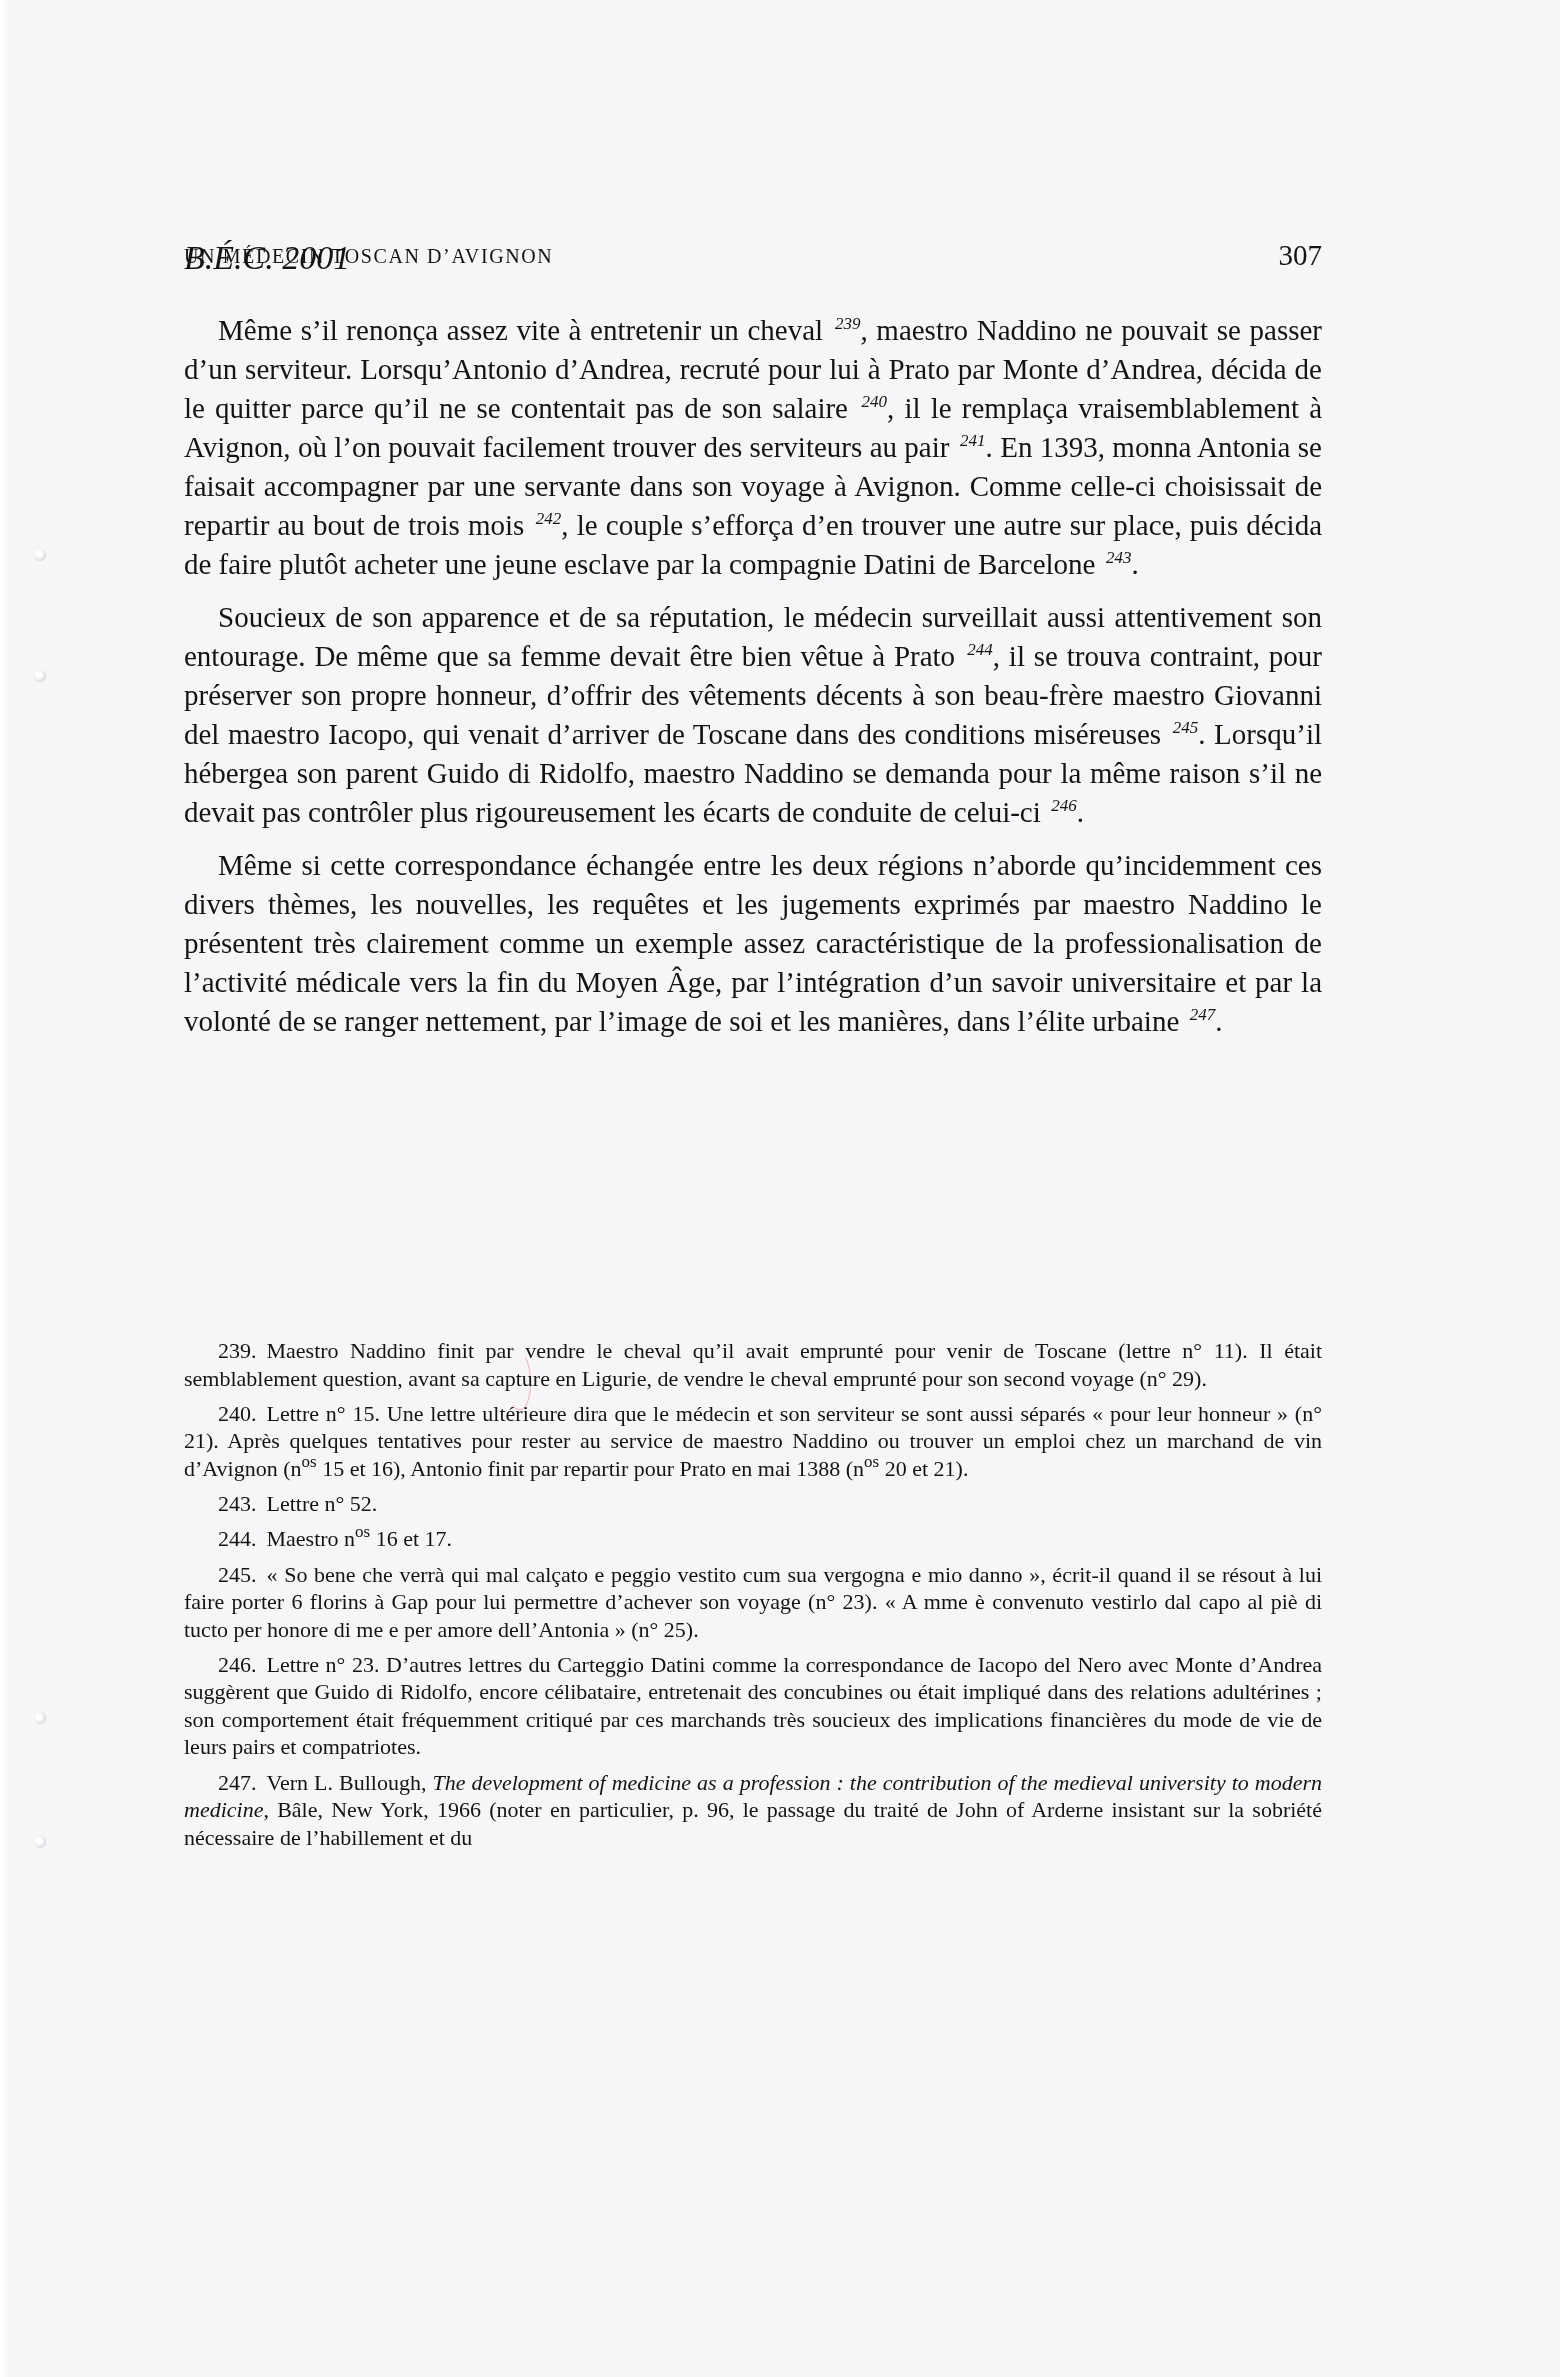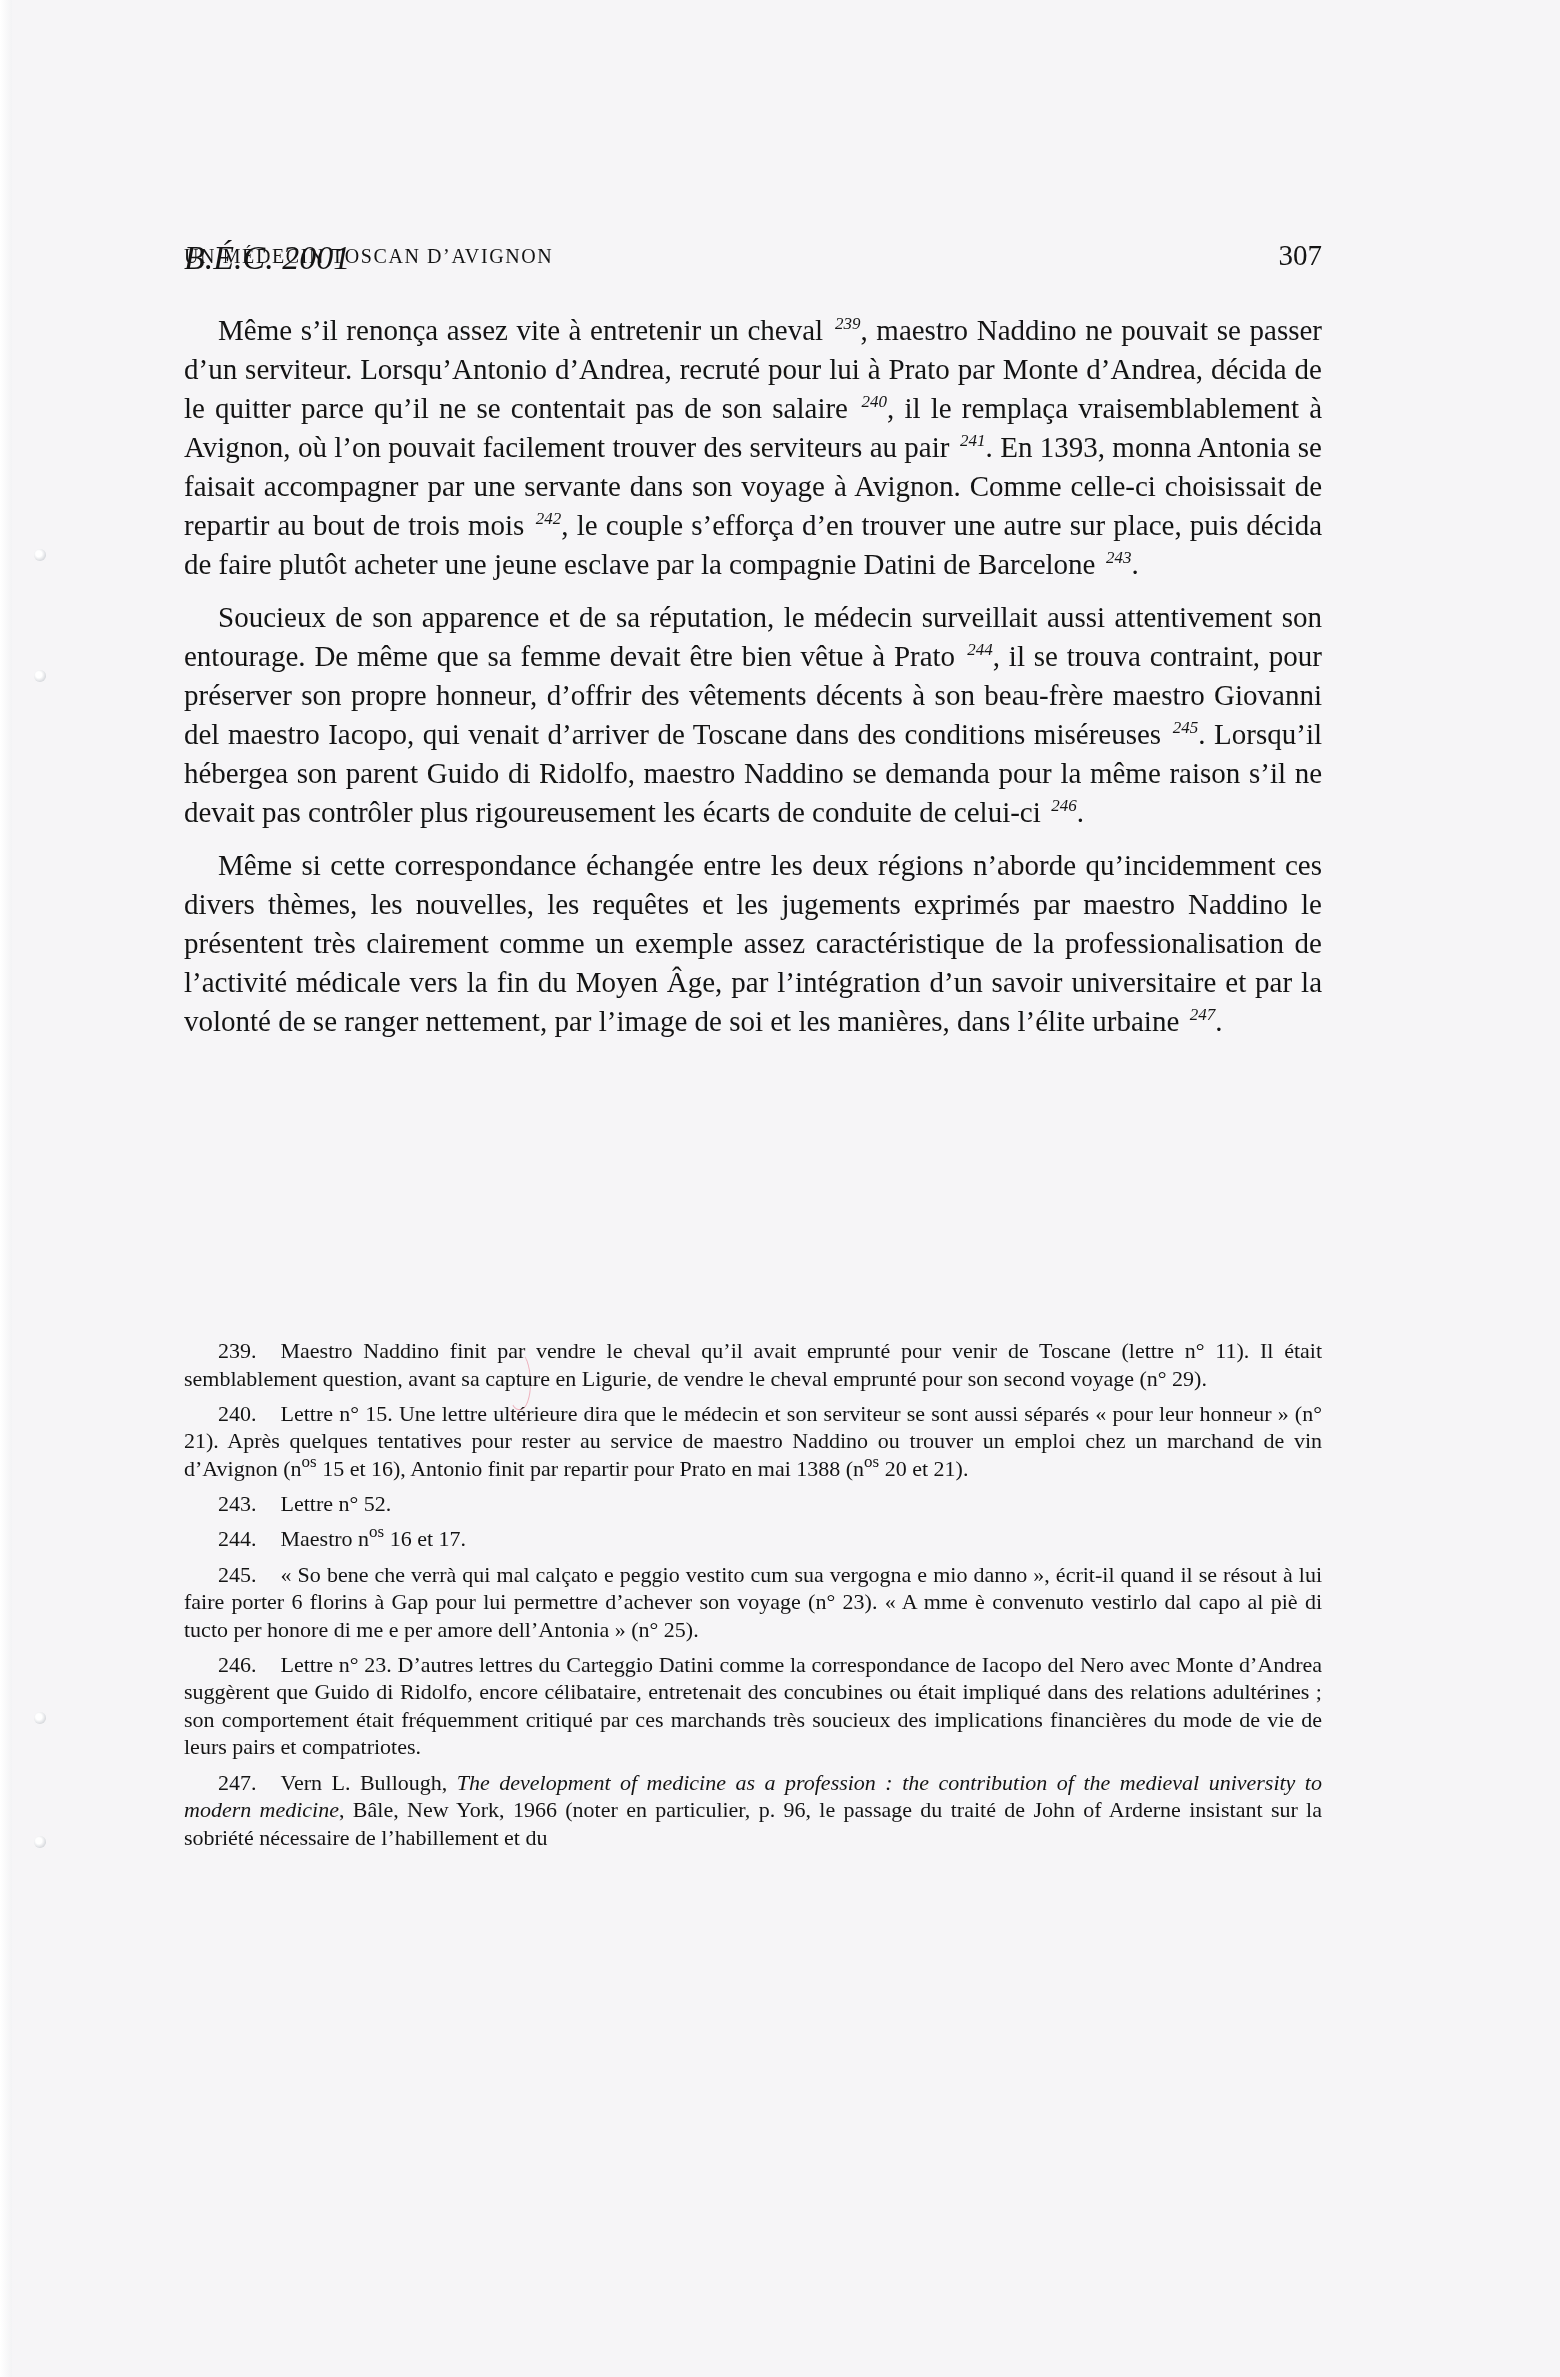--- a/index.html
+++ b/index.html
@@ -30,21 +30,21 @@
     font-size: 29px; line-height: 39px; text-align: justify;
   }
   .body-text p { margin: 0 0 14px 0; text-indent: 34px; }
   sup.fn { font-size: 17px; vertical-align: 0.62em; line-height: 0; margin-left: 3.3px; font-style: italic; }
 
   .footnotes {
     position: absolute; top: 1337px; left: 184px; width: 1138px;
     font-size: 22px; line-height: 27.5px; text-align: justify;
   }
   .footnotes .note { margin: 0 0 7.8px 0; text-indent: 34px; }
-  .footnotes .num { margin-right: 24px; }
+  .footnotes .num { margin-right: 10px; }
   .footnotes sup { font-size: 17px; vertical-align: 0.55em; line-height: 0; }
   .footnotes i { font-style: italic; }
   .pen-mark {
     position: absolute; left: 508px; top: 1351px; width: 21px; height: 57px;
     border: 1.6px solid rgba(230,120,140,0.55); border-radius: 40% 60% 50% 50%;
     border-top-color: transparent; border-left-color: transparent;
   }
 </style>
 </head>
 <body>

